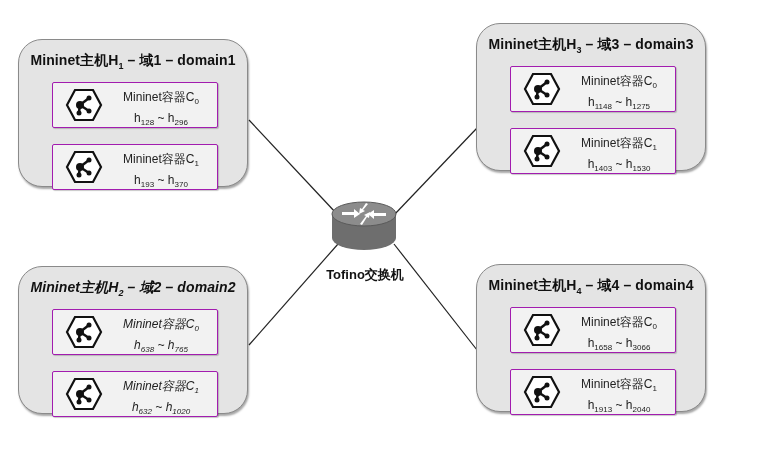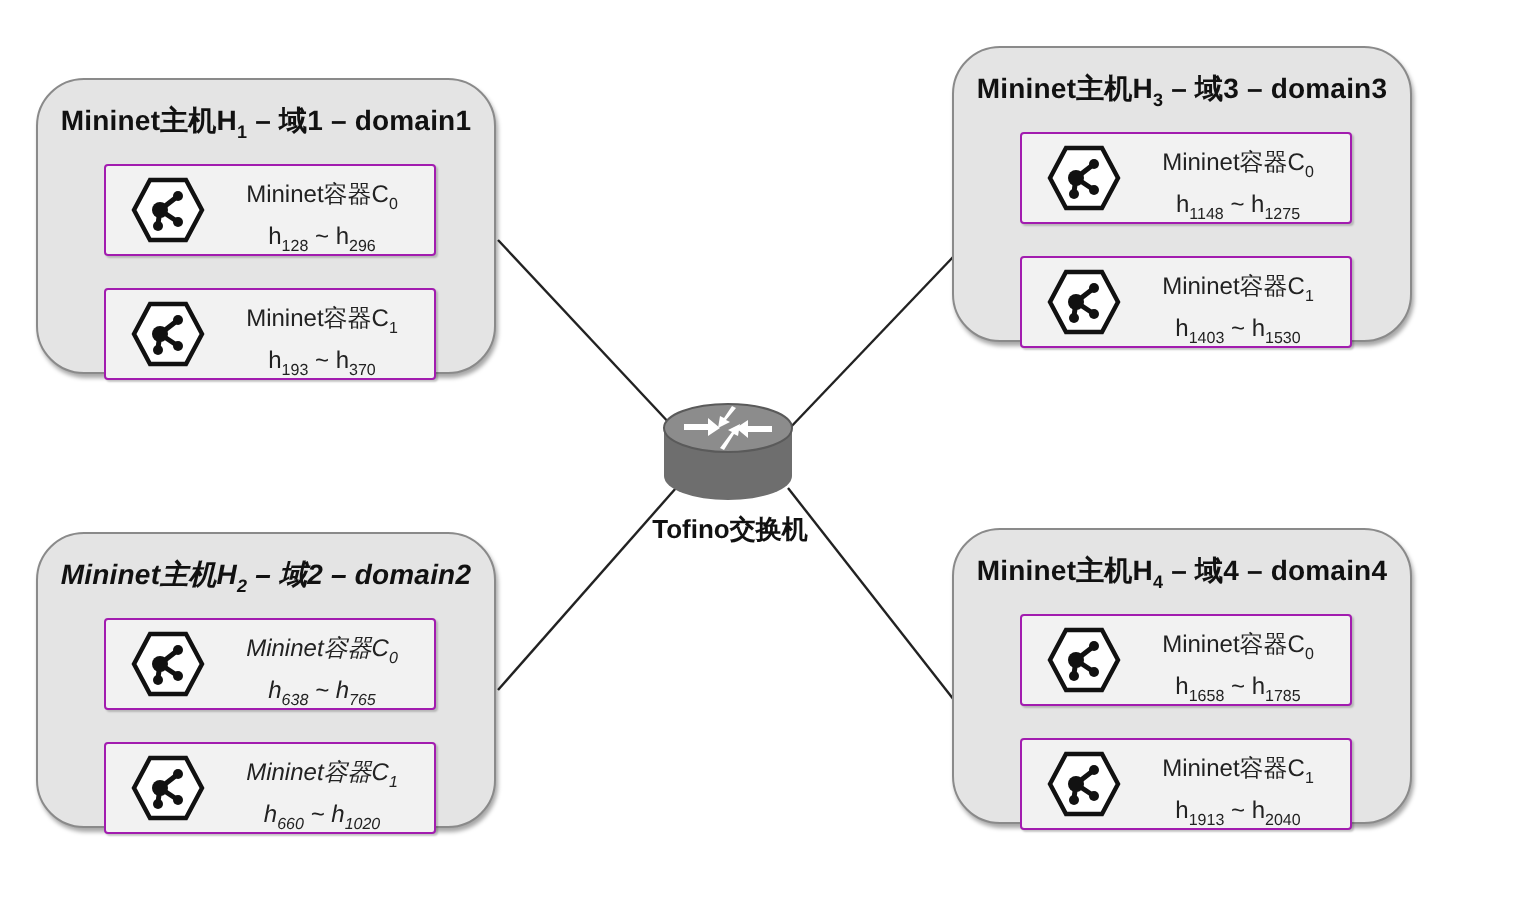--- a/index.html
+++ b/index.html
@@ -12,21 +12,21 @@
   .container .hex{position:absolute;left:12px;top:5px;width:38px;height:34px;}
   .c-text{position:absolute;left:56px;right:4px;top:6px;text-align:center;font-size:12px;line-height:16px;color:#222;}
   .c-text sub{font-size:8px;}
   .c0{top:42px;}
   .c1{top:104px;}
   #h1{left:18px;top:39px;}
   #h3{left:476px;top:23px;}
   #h2{left:18px;top:266px;font-style:italic;}
   #h4{left:476px;top:264px;}
   #switch{position:absolute;left:330px;top:198px;width:68px;height:56px;}
-  #switch-label{position:absolute;left:300px;top:256px;width:130px;text-align:center;font-weight:bold;font-size:13px;}
+  #switch-label{position:absolute;left:300px;top:266px;width:130px;text-align:center;font-weight:bold;font-size:13px;}
 </style>
 </head>
 <body>
 
 <svg id="links" viewBox="0 0 766 456">
   <line x1="249" y1="120" x2="336" y2="213" stroke="#222" stroke-width="1.2"></line>
   <line x1="477" y1="128" x2="394" y2="215" stroke="#222" stroke-width="1.2"></line>
   <line x1="249" y1="345" x2="338" y2="244" stroke="#222" stroke-width="1.2"></line>
   <line x1="477" y1="350" x2="394" y2="244" stroke="#222" stroke-width="1.2"></line>
 </svg>
@@ -80,21 +80,21 @@
     <svg class="hex" viewBox="0 0 38 34">
         <polygon points="10,2 28,2 36,17 28,32 10,32 2,17" fill="#fff" stroke="#111" stroke-width="2.2"></polygon>
         <line x1="15" y1="17" x2="24" y2="10" stroke="#111" stroke-width="2.5"></line>
         <line x1="15" y1="17" x2="24" y2="23" stroke="#111" stroke-width="2.5"></line>
         <line x1="15" y1="17" x2="14" y2="24" stroke="#111" stroke-width="2.5"></line>
         <circle cx="15" cy="17" r="4" fill="#111"></circle>
         <circle cx="24" cy="10" r="2.5" fill="#111"></circle>
         <circle cx="24" cy="23" r="2.5" fill="#111"></circle>
         <circle cx="14" cy="25" r="2.5" fill="#111"></circle>
       </svg>
-    <div class="c-text"><span>Mininet容器C</span><sub>1</sub><br><span>h</span><sub>660</sub><span> ~ </span><span>h</span><sub>1020</sub></div>
+    <div class="c-text"><span>Mininet容器C</span><sub>1</sub><br><span>h</span><sub>632</sub><span> ~ </span><span>h</span><sub>1020</sub></div>
   </div>
 </div>
 
 <div class="host" id="h3">
   <div class="host-title"><span>Mininet主机H</span><sub>3</sub><span> – 域3 – domain3</span></div>
   <div class="container c0">
     <svg class="hex" viewBox="0 0 38 34">
         <polygon points="10,2 28,2 36,17 28,32 10,32 2,17" fill="#fff" stroke="#111" stroke-width="2.2"></polygon>
         <line x1="15" y1="17" x2="24" y2="10" stroke="#111" stroke-width="2.5"></line>
         <line x1="15" y1="17" x2="24" y2="23" stroke="#111" stroke-width="2.5"></line>
@@ -127,21 +127,21 @@
     <svg class="hex" viewBox="0 0 38 34">
         <polygon points="10,2 28,2 36,17 28,32 10,32 2,17" fill="#fff" stroke="#111" stroke-width="2.2"></polygon>
         <line x1="15" y1="17" x2="24" y2="10" stroke="#111" stroke-width="2.5"></line>
         <line x1="15" y1="17" x2="24" y2="23" stroke="#111" stroke-width="2.5"></line>
         <line x1="15" y1="17" x2="14" y2="24" stroke="#111" stroke-width="2.5"></line>
         <circle cx="15" cy="17" r="4" fill="#111"></circle>
         <circle cx="24" cy="10" r="2.5" fill="#111"></circle>
         <circle cx="24" cy="23" r="2.5" fill="#111"></circle>
         <circle cx="14" cy="25" r="2.5" fill="#111"></circle>
       </svg>
-    <div class="c-text"><span>Mininet容器C</span><sub>0</sub><br><span>h</span><sub>1658</sub><span> ~ </span><span>h</span><sub>1785</sub></div>
+    <div class="c-text"><span>Mininet容器C</span><sub>0</sub><br><span>h</span><sub>1658</sub><span> ~ </span><span>h</span><sub>3066</sub></div>
   </div>
   <div class="container c1">
     <svg class="hex" viewBox="0 0 38 34">
         <polygon points="10,2 28,2 36,17 28,32 10,32 2,17" fill="#fff" stroke="#111" stroke-width="2.2"></polygon>
         <line x1="15" y1="17" x2="24" y2="10" stroke="#111" stroke-width="2.5"></line>
         <line x1="15" y1="17" x2="24" y2="23" stroke="#111" stroke-width="2.5"></line>
         <line x1="15" y1="17" x2="14" y2="24" stroke="#111" stroke-width="2.5"></line>
         <circle cx="15" cy="17" r="4" fill="#111"></circle>
         <circle cx="24" cy="10" r="2.5" fill="#111"></circle>
         <circle cx="24" cy="23" r="2.5" fill="#111"></circle>

